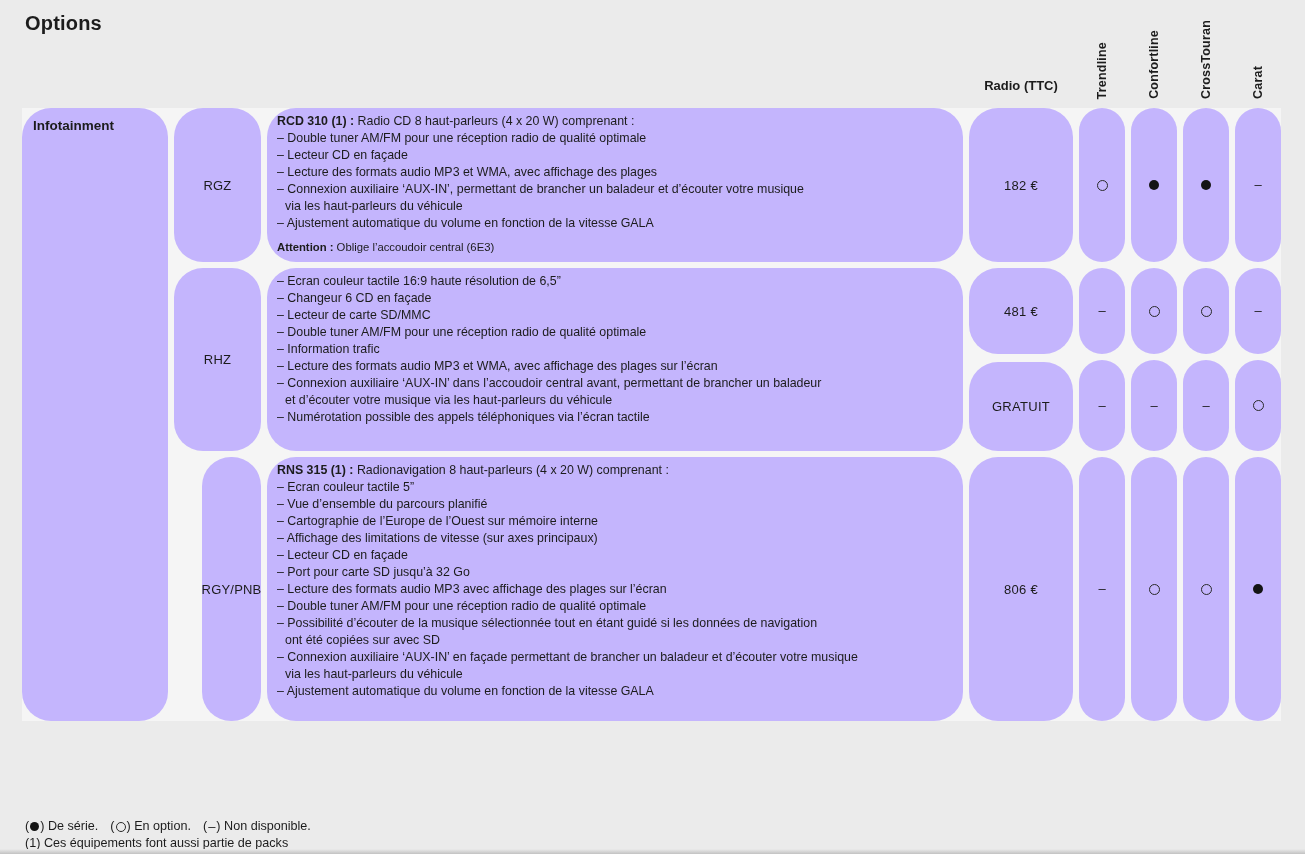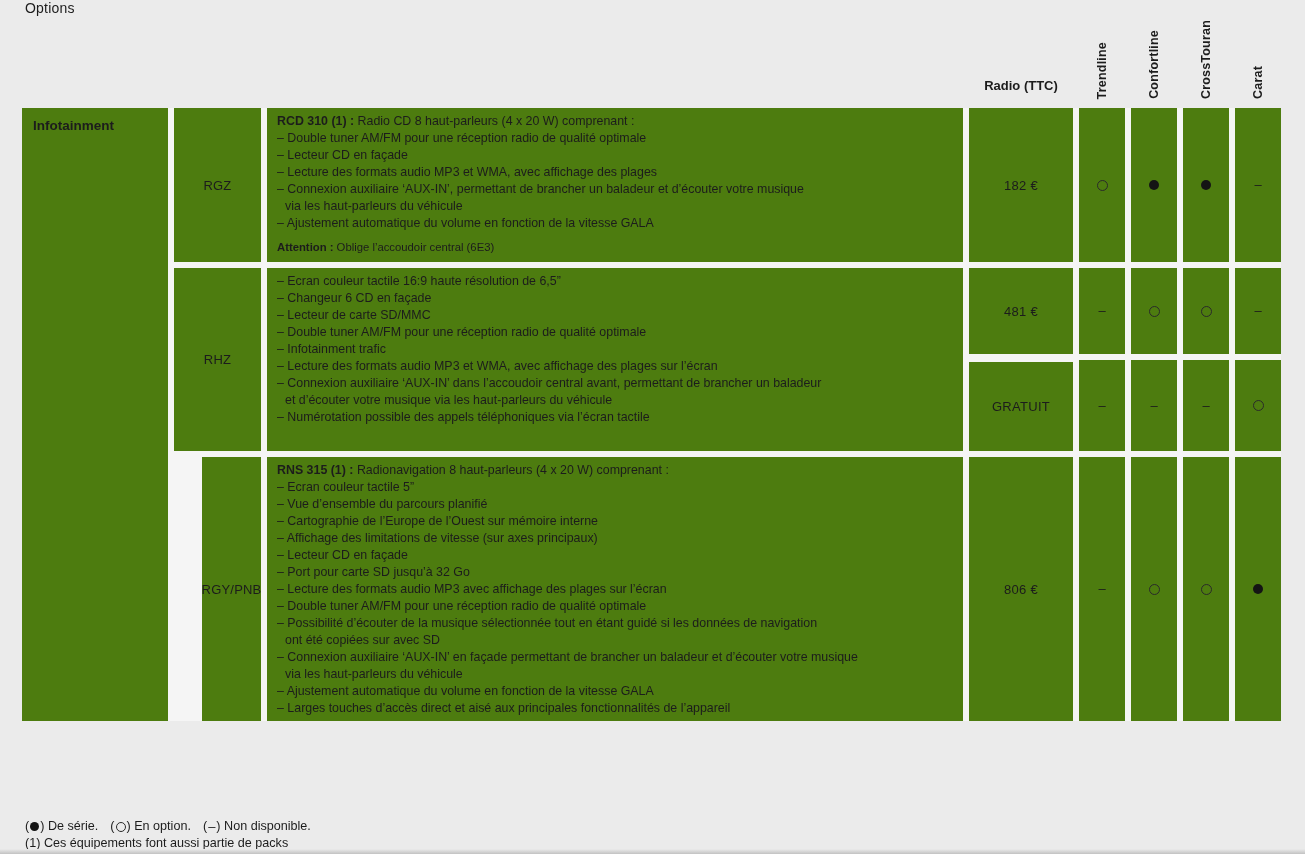--- a/index.html
+++ b/index.html
@@ -3,22 +3,22 @@
 <meta charset="utf-8">
 <style>
   html,body{margin:0;padding:0;}
   body{
     width:1305px;height:854px;position:relative;overflow:hidden;
     background:#ebebeb;color:#1c1c1c;
     font-family:"Liberation Sans","DejaVu Sans",sans-serif;
     -webkit-font-smoothing:antialiased;
   }
   .page-title{
-    position:absolute;left:25px;top:0;
-    font-size:14px;font-weight:normal;letter-spacing:.2px;
+    position:absolute;left:25px;top:12px;
+    font-size:20px;font-weight:bold;letter-spacing:.2px;
   }
   
   .price-header{
     position:absolute;left:969px;top:78px;width:104px;
     text-align:center;font-size:13px;font-weight:bold;
   }
   .trim-header{
     position:absolute;top:0;height:99px;width:46px;
     display:flex;align-items:flex-end;justify-content:center;
   }
@@ -28,21 +28,21 @@
   }
   
   .options-grid{
     position:absolute;left:22px;top:108px;width:1259px;height:613px;
     display:grid;
     grid-template-columns:146px 87px 696px 104px 46px 46px 46px 46px;
     grid-template-rows:154px 183px 264px;
     column-gap:6px;row-gap:6px;
     background:#f5f5f5;
   }
-  .cell{background:#4d7c0f;}
+  .cell{background:#c4b5fd;border-radius:29px;}
   .category-cell{
     grid-column:1;grid-row:1/4;
     padding:10px 10px 0 11px;
     font-size:13.5px;font-weight:bold;
   }
   .code-cell{
     display:flex;align-items:center;justify-content:center;
     font-size:13px;letter-spacing:.2px;
   }
   .desc-cell{
@@ -135,21 +135,21 @@
       <div class="cell sub">
         <span class="sym sym-dash">–</span>
       </div>
     </div>
     <div class="cell code-cell" style="grid-area: 2 / 2;">RHZ</div>
     <div class="cell desc-cell" style="grid-area: 2 / 3;">
       <div class="feat">Ecran couleur tactile 16:9 haute résolution de 6,5”</div>
       <div class="feat">Changeur 6 CD en façade</div>
       <div class="feat">Lecteur de carte SD/MMC</div>
       <div class="feat">Double tuner AM/FM pour une réception radio de qualité optimale</div>
-      <div class="feat">Infotainment trafic</div>
+      <div class="feat">Information trafic</div>
       <div class="feat">Lecture des formats audio MP3 et WMA, avec affichage des plages sur l’écran</div>
       <div class="feat">Connexion auxiliaire ‘AUX-IN’ dans l’accoudoir central avant, permettant de brancher un baladeur</div>
       <div class="feat-cont">et d’écouter votre musique via les haut-parleurs du véhicule</div>
       <div class="feat">Numérotation possible des appels téléphoniques via l’écran tactile</div>
     </div>
     <div class="stack" style="grid-area: 2 / 4; gap: 8px;">
       <div class="cell sub sub-first">
         <span class="price-text">481 €</span>
       </div>
       <div class="cell sub">
@@ -197,21 +197,20 @@
       <div class="feat">Affichage des limitations de vitesse (sur axes principaux)</div>
       <div class="feat">Lecteur CD en façade</div>
       <div class="feat">Port pour carte SD jusqu’à 32 Go</div>
       <div class="feat">Lecture des formats audio MP3 avec affichage des plages sur l’écran</div>
       <div class="feat">Double tuner AM/FM pour une réception radio de qualité optimale</div>
       <div class="feat">Possibilité d’écouter de la musique sélectionnée tout en étant guidé si les données de navigation</div>
       <div class="feat-cont">ont été copiées sur avec SD</div>
       <div class="feat">Connexion auxiliaire ‘AUX-IN’ en façade permettant de brancher un baladeur et d’écouter votre musique</div>
       <div class="feat-cont">via les haut-parleurs du véhicule</div>
       <div class="feat">Ajustement automatique du volume en fonction de la vitesse GALA</div>
-      <div class="feat">Larges touches d’accès direct et aisé aux principales fonctionnalités de l’appareil</div>
     </div>
     <div class="stack" style="grid-area: 3 / 4;">
       <div class="cell sub">
         <span class="price-text">806 €</span>
       </div>
     </div>
     <div class="stack" style="grid-area: 3 / 5;">
       <div class="cell sub">
         <span class="sym sym-dash">–</span>
       </div>

